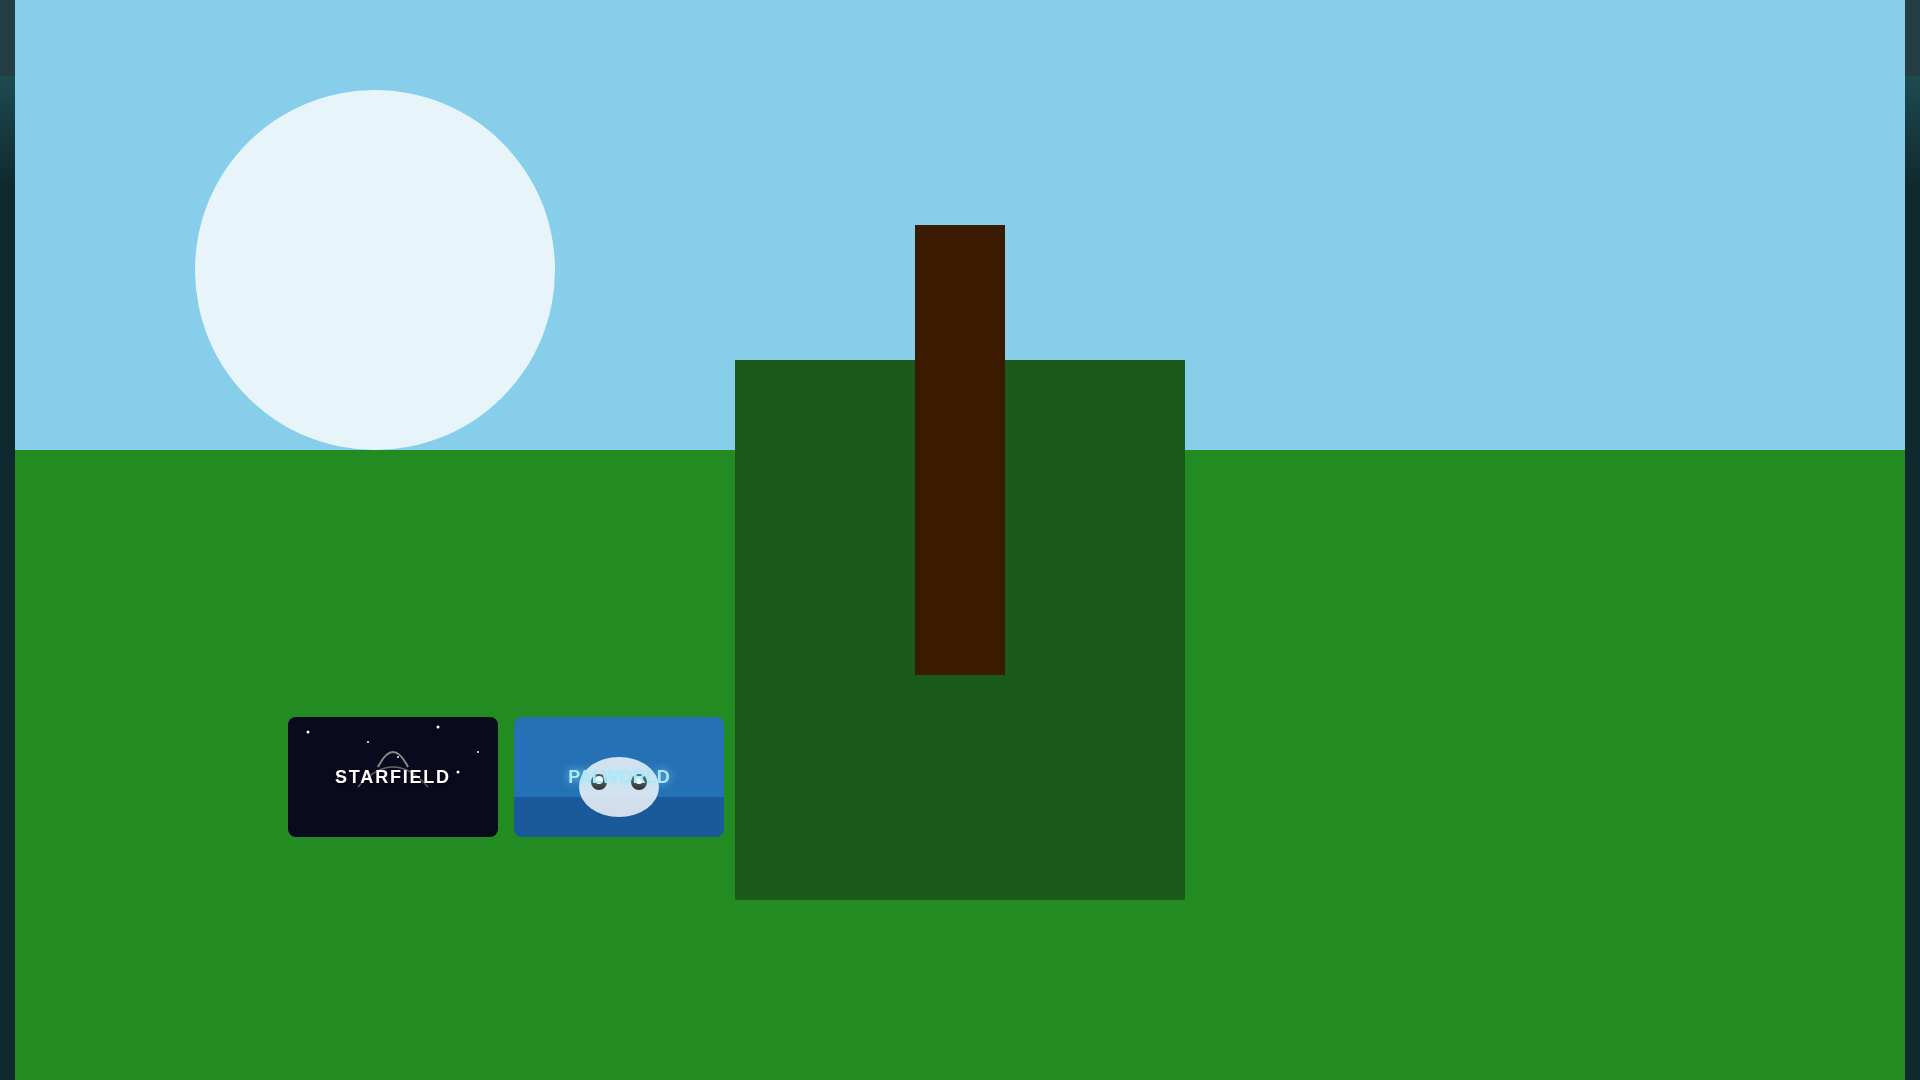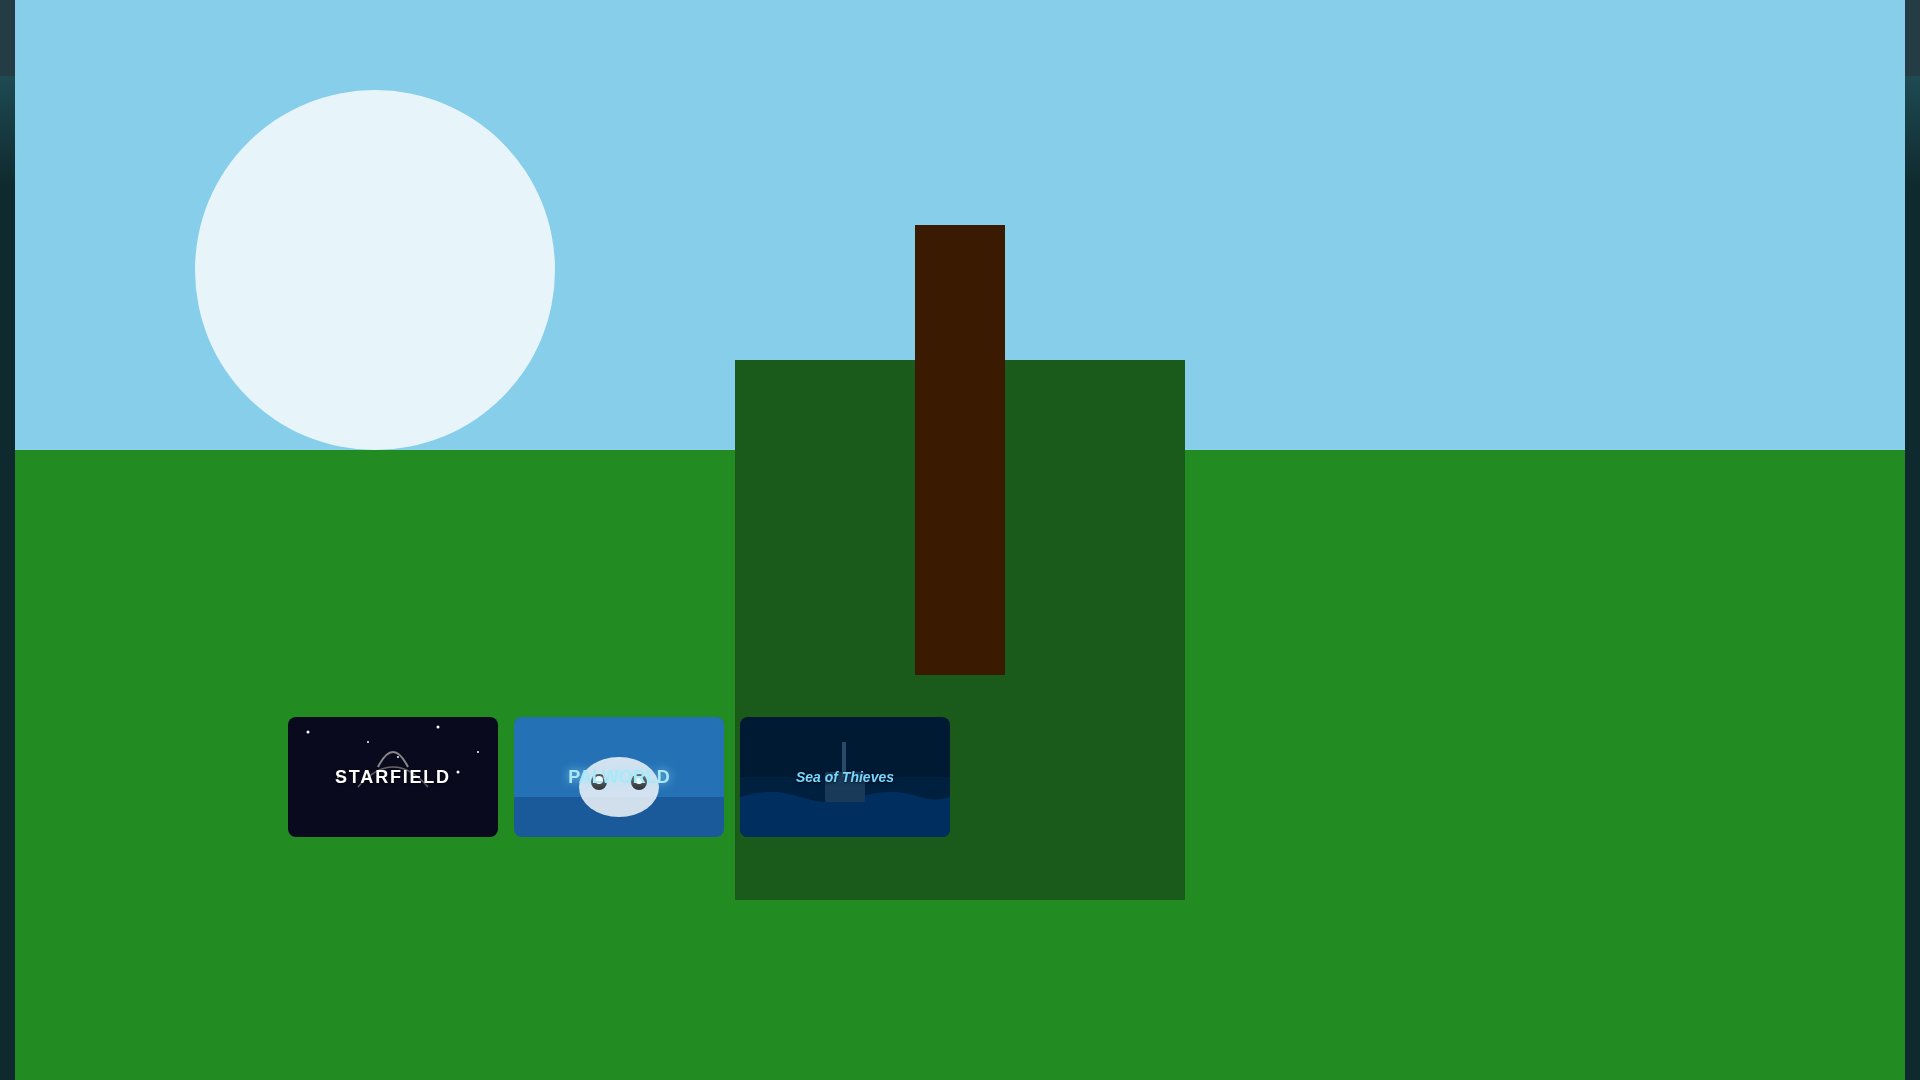--- a/index.html
+++ b/index.html
@@ -635,35 +635,19 @@
           <ellipse cx="105" cy="70" rx="40" ry="30" fill="#fff" opacity="0.8"></ellipse>
           <circle cx="85" cy="65" r="8" fill="#333"></circle>
           <circle cx="125" cy="65" r="8" fill="#333"></circle>
           <circle cx="85" cy="63" r="4" fill="#fff"></circle>
           <circle cx="125" cy="63" r="4" fill="#fff"></circle>
         </svg>
         <span class="palworld-text" style="position:relative;z-index:1;">PALWORLD</span>
       </div>
     </div>
 
-    <div class="popular-card pop-5">
-      <div class="pop-card-inner" style="position:relative;">
-        <svg width="100%" height="100%" viewBox="0 0 210 120" style="position:absolute;inset:0;">
-          <rect x="0" y="0" width="210" height="120" fill="#001a33"></rect>
-          <rect x="0" y="60" width="210" height="60" fill="#002244" opacity="0.8"></rect>
-
-          <path d="M0,80 Q30,70 60,80 Q90,90 120,80 Q150,70 180,80 Q195,85 210,80 L210,120 L0,120Z" fill="#003366" opacity="0.8"></path>
-
-          <circle cx="105" cy="50" rx="25" ry="28" fill="#c8a850" opacity="0.5"></circle>
-
-          <rect x="85" y="55" width="40" height="30" rx="2" fill="#1a3a5a"></rect>
-          <rect x="102" y="25" width="4" height="35" fill="#2a4a6a"></rect>
-        </svg>
-        <span class="sot-text" style="position:relative;z-index:1;">Sea of Thieves</span>
-      </div>
-    </div>
 
     <div class="popular-card pop-6" style="background:#ffcc00;width:60px;flex-shrink:0;border-radius:8px;">
       <div></div>
     </div>
 
   </div>
 </div>
 
 </body></html>

